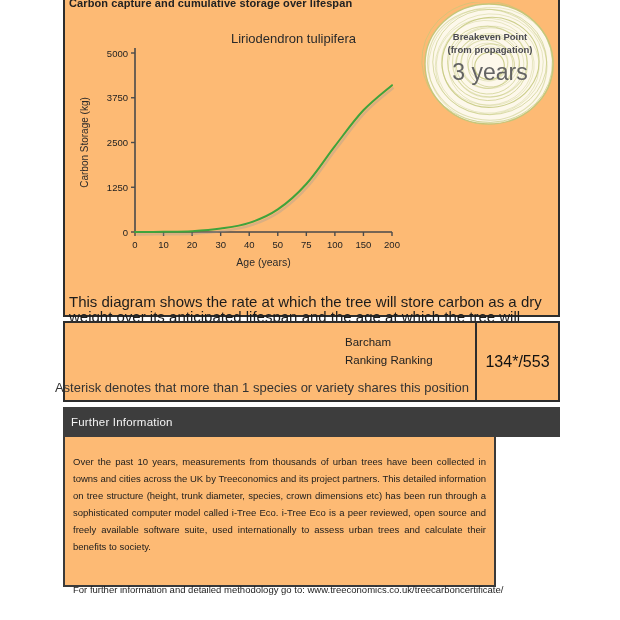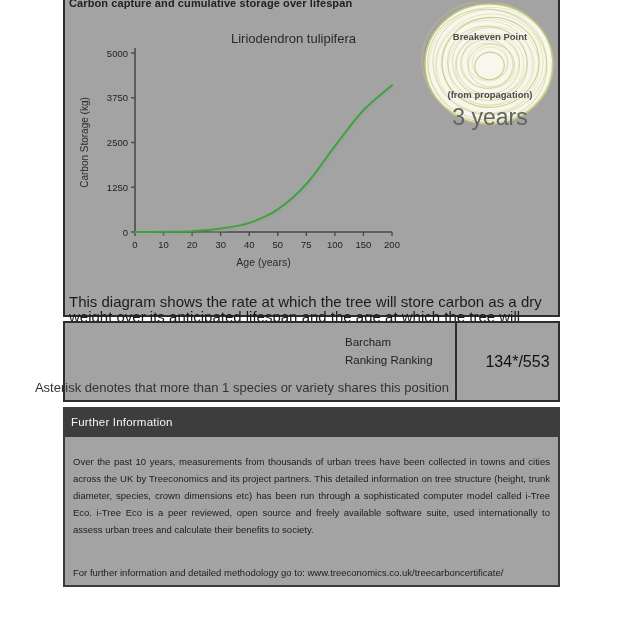--- a/index.html
+++ b/index.html
@@ -1,20 +1,20 @@
 <!DOCTYPE html>
 <html><head>
 <meta charset="utf-8">
 <style>
   html,body{margin:0;padding:0;}
   body{
     width:620px;height:620px;position:relative;background:#ffffff;
     font-family:"Liberation Sans", sans-serif;color:#1f1f1f;overflow:hidden;
   }
-  .box{position:absolute;background:#a3a3a3;border:2px solid #2d2d2d;box-sizing:border-box;}
+  .box{position:absolute;background:#fdba74;border:2px solid #2d2d2d;box-sizing:border-box;}
 
   
   #top-box{left:63px;top:-14px;width:497px;height:331px;}
   #doc-header{
     position:absolute;left:6px;top:8px;font-size:11px;font-weight:bold;color:#222;
     letter-spacing:.1px;white-space:nowrap;
   }
   #chart-svg{position:absolute;left:63px;top:10px;width:500px;height:270px;}
   #desc-text{
     position:absolute;left:69px;top:294px;width:480px;font-size:15px;line-height:15px;color:#1c1c1c;
@@ -29,26 +29,26 @@
   #badge-value{font-size:23px;line-height:26px;margin-top:3px;}
 
   
   #rank-box{left:63px;top:321px;width:497px;height:81px;display:flex;}
   #rank-left{flex:1;position:relative;}
   #rank-org-wrap{position:absolute;left:280px;top:10px;font-size:11.5px;line-height:18px;color:#222;}
   #rank-note{
     position:absolute;right:6px;bottom:5px;font-size:13px;color:#333;white-space:nowrap;margin-left:40px;
   }
   #rank-right{
-    width:81px;border-left:2px solid #2d2d2d;display:flex;align-items:center;justify-content:center;padding-left:20px;
+    width:81px;border-left:2px solid #2d2d2d;display:flex;align-items:center;justify-content:center;
   }
   #rank-value{font-size:16px;color:#111;white-space:nowrap;}
 
   
-  #info-box{left:63px;top:407px;width:497px;height:180px;border:2px solid #3a3a3a;}
+  #info-box{left:63px;top:407px;width:433px;height:180px;border:2px solid #3a3a3a;}
   #info-title-bar{
     position:absolute;left:-2px;top:-2px;width:497px;height:30px;background:#3d3d3d;
     display:flex;align-items:center;box-sizing:border-box;padding-left:8px;
   }
   #info-title{color:#f4f4f4;font-size:11.5px;letter-spacing:.2px;}
   #info-body{position:absolute;left:0;top:28px;width:100%;box-sizing:border-box;padding:16px 8px 0 8px;}
   #info-paragraph{font-size:9.5px;line-height:17px;text-align:justify;color:#1c1c1c;}
   #info-link-line{font-size:9.5px;color:#1c1c1c;margin-top:29px;white-space:nowrap;}
 </style>
 </head>
@@ -116,21 +116,21 @@
     <ellipse cx="72.83207086767712" cy="60.61934024759685" rx="48.548" ry="44.88399999999999" fill="none" stroke="#c3c77a" stroke-width="1.1" opacity="0.85" transform="rotate(-9 71 62)"></ellipse>
     <ellipse cx="69.86422311582416" cy="63.81563919551239" rx="51.357" ry="47.480999999999995" fill="none" stroke="#c3c77a" stroke-width="0.7" opacity="0.5" transform="rotate(4 71 62)"></ellipse>
     <ellipse cx="71.22157761338352" cy="62.206705334207946" rx="54.166000000000004" ry="50.078" fill="none" stroke="#c3c77a" stroke-width="0.7" opacity="0.5" transform="rotate(-13 71 62)"></ellipse>
     <ellipse cx="71.73513258906652" cy="60.050709448558685" rx="56.975" ry="52.675" fill="none" stroke="#c3c77a" stroke-width="0.7" opacity="0.85" transform="rotate(0 71 62)"></ellipse>
     <ellipse cx="69.44919659768865" cy="63.05366526192522" rx="59.784" ry="55.272" fill="none" stroke="#c3c77a" stroke-width="1.1" opacity="0.5" transform="rotate(13 71 62)"></ellipse>
     <ellipse cx="73.06894371848341" cy="63.268012579147474" rx="62.593" ry="57.86899999999999" fill="none" stroke="#c3c77a" stroke-width="0.7" opacity="0.5" transform="rotate(-4 71 62)"></ellipse>
     <ellipse cx="68.80985464374727" cy="60.12646426309467" rx="65.402" ry="60.465999999999994" fill="none" stroke="#c3c77a" stroke-width="0.7" opacity="0.85" transform="rotate(9 71 62)"></ellipse>
   </svg>
 <div id="badge-text">
   <div class="badge-line" style="color: rgb(75, 75, 82);">Breakeven Point</div>
-  <div class="badge-line" style="color: rgb(75, 75, 82); margin-top: 45px;">(from propagation)</div>
+  <div class="badge-line" style="color: rgb(75, 75, 82);">(from propagation)</div>
   <div id="badge-value" style="color: rgb(100, 100, 100);">3 years</div>
 </div>
 
 <div class="box" id="rank-box">
   <div id="rank-left">
     <div id="rank-org-wrap">
       <div>Barcham</div>
       <div>Ranking Ranking</div>
     </div>
     <div id="rank-note">Asterisk denotes that more than 1 species or variety shares this position</div>

